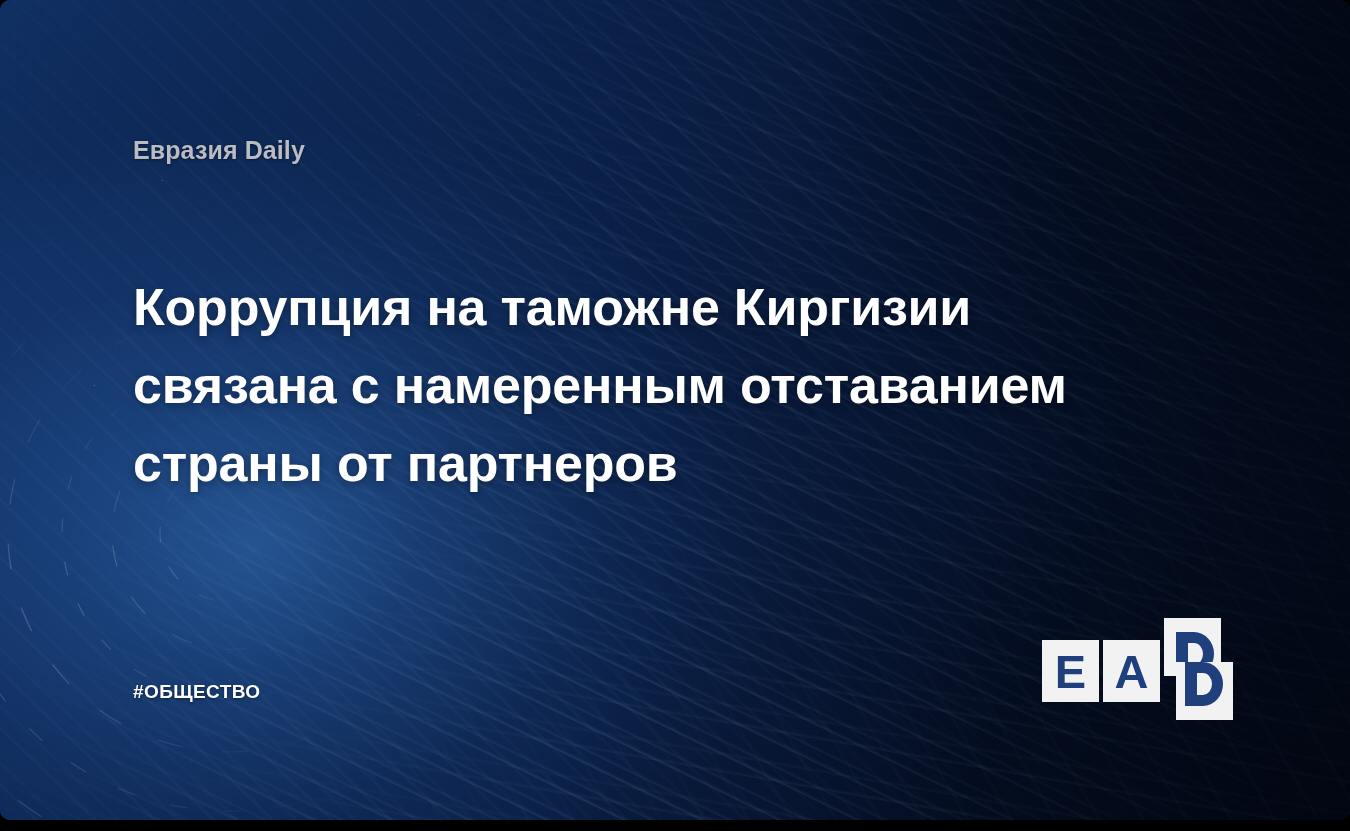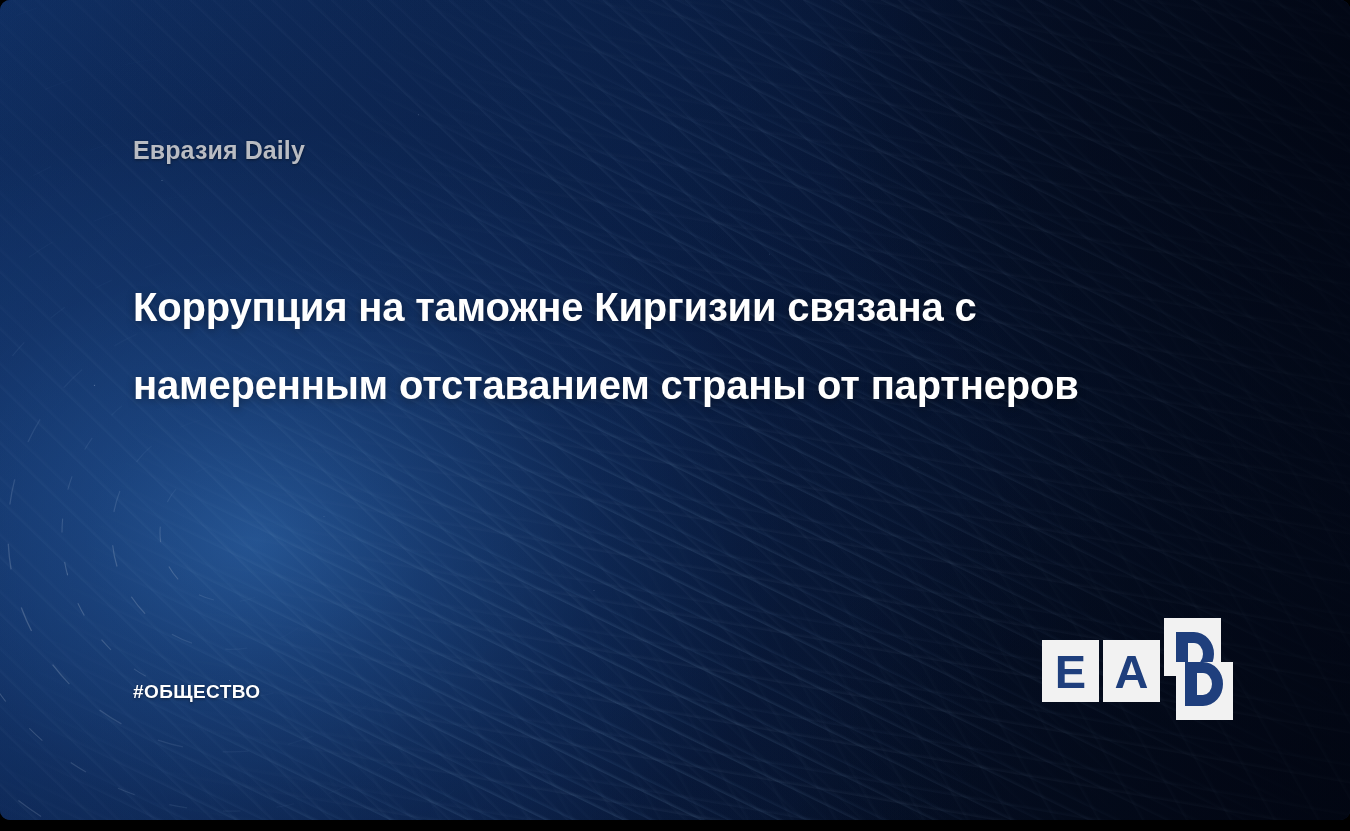--- a/index.html
+++ b/index.html
@@ -176,21 +176,21 @@
     white-space: nowrap;
     text-shadow: 0 1px 3px rgba(0,0,0,0.45);
   }
 
   .headline {
     position: absolute;
     left: 133px;
     top: 268px;
     width: 1040px;
     margin: 0;
-    font-size: 40px;
+    font-size: 52px;
     line-height: 78px;
     font-weight: bold;
     color: #ffffff;
     letter-spacing: -0.2px;
     text-shadow: 0 2px 8px rgba(0,0,0,0.35);
   }
 
   .category {
     position: absolute;
     left: 133px;

